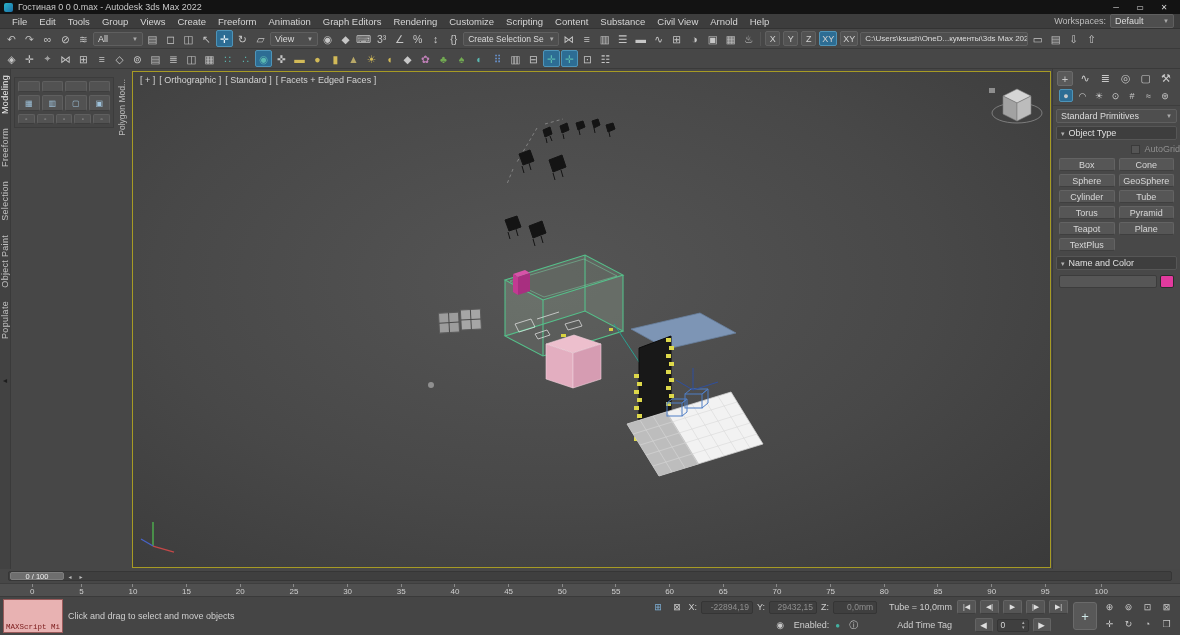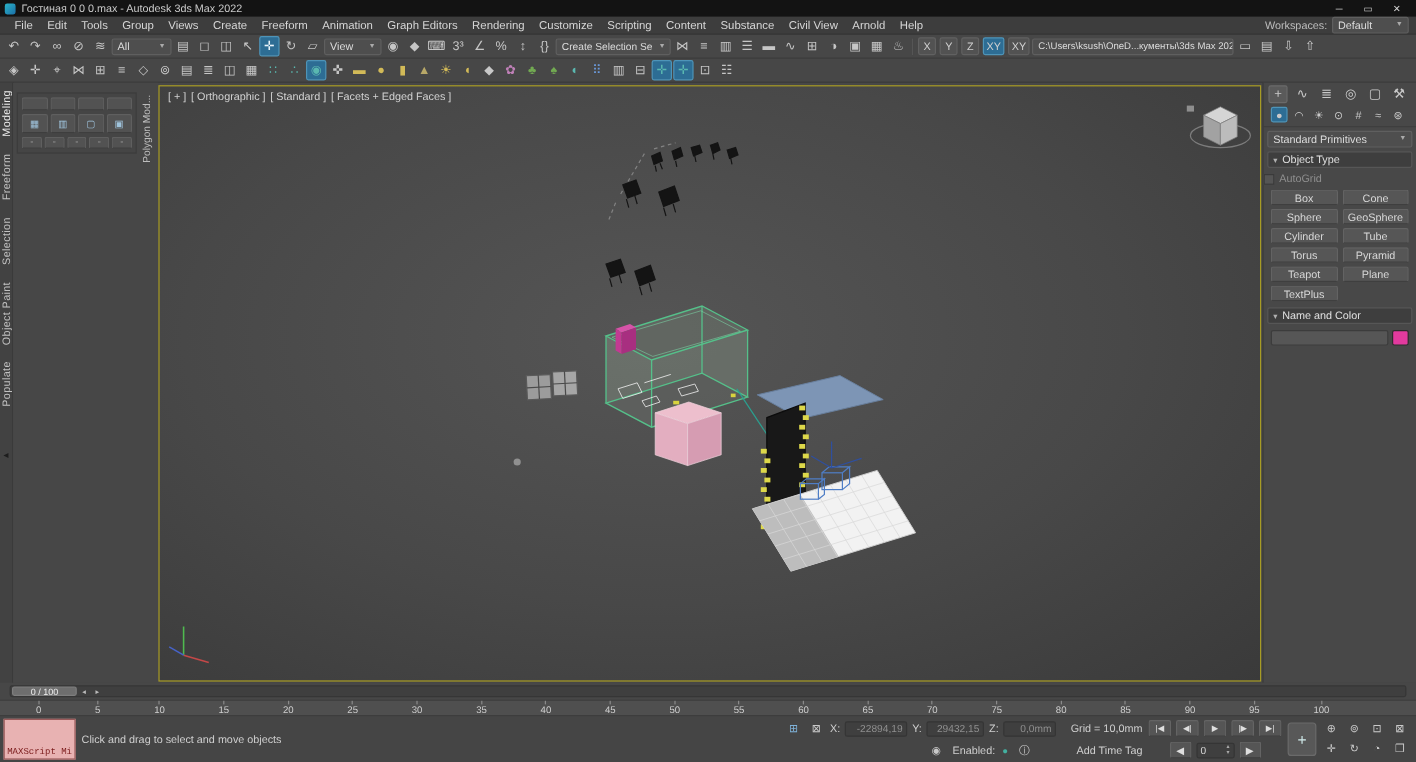--- a/index.html
+++ b/index.html
@@ -54,21 +54,21 @@
 #right-panel{position:absolute;left:1052px;top:69px;width:128px;height:500px;background:#484848;border-left:1px solid #3a3a3a;font-size:9px;color:#d2d2d2}
 #cp-tabs{display:flex;justify-content:space-between;padding:2px 6px 1px 4px}
 .cp-tab{width:16px;height:15px;display:flex;align-items:center;justify-content:center;font-size:11px;color:#c9c9c9;border-radius:2px;border:1px solid transparent}
 .cp-tab.active{background:#5a5a5a;border-color:#6a6a6a}
 #cp-cats{display:flex;justify-content:space-between;padding:2px 8px 3px 6px;border-bottom:1px solid #3e3e3e}
 .cp-cat{width:14px;height:13px;display:flex;align-items:center;justify-content:center;font-size:9px;color:#c9c9c9;border-radius:2px;border:1px solid transparent}
 .cp-cat.active{background:#2d6d94;border-color:#4e94b8}
 #prim-dd{margin:3px}
 .rollout{background:#3e3e3e;border:1px solid #565656;border-radius:2px;margin:3px 3px 2px;padding:1px 4px;font-size:9px;color:#e0e0e0;display:flex;align-items:flex-end;gap:4px}
 .rollout .tri{font-size:7px;color:#b0b0b0}
-#autogrid-row{display:flex;align-items:center;justify-content:flex-start;gap:4px;color:#8f8f8f;padding:2px 0}
+#autogrid-row{display:flex;align-items:center;justify-content:flex-end;gap:4px;color:#8f8f8f;padding:2px 0}
 #autogrid-row .cb{width:9px;height:9px;background:#555;border:1px solid #3a3a3a}
 #objgrid{display:grid;grid-template-columns:1fr 1fr;gap:3px 4px;padding:2px 6px}
 .objbtn{height:13px;background:#565656;border:1px solid #636363;border-bottom-color:#3f3f3f;border-radius:2px;display:flex;align-items:center;justify-content:center;font-size:9px;color:#d8d8d8;cursor:pointer}
 #name-row{display:flex;gap:3px;padding:3px 6px;align-items:center}
 #name-input{flex:1;height:13px;background:#565656;border:1px solid #3c3c3c;border-radius:2px}
 #color-swatch{width:14px;height:13px;border:1px solid #2c2c2c;border-radius:2px}
 
 
 #timeslider{position:absolute;left:0;top:569px;width:100%;height:14px;background:#474747;display:flex;align-items:center;padding:0 8px}
 #ts-track{flex:1;height:10px;background:#3f3f3f;border:1px solid #363636;border-radius:2px;display:flex;align-items:center;padding:0 1px;gap:1px}
@@ -596,21 +596,21 @@
             <span>-22894,19</span>
           </div>
         <span>Y:</span>
         <div class="field" style="width:48px">
             <span>29432,15</span>
           </div>
         <span>Z:</span>
         <div class="field" style="width:44px">
             <span>0,0mm</span>
           </div>
-        <span style="margin-left:8px">Grid = 10,0mm</span>
+        <span style="margin-left:8px">Tube = 10,0mm</span>
       </div>
       <div class="sb-row" style="justify-content:flex-end;gap:6px">
         <span class="sicon">◉</span>
         <span>Enabled:</span>
         <span style="color:#43b0a0;font-size:8px">●</span>
         <span class="sicon">ⓘ</span>
         <span style="margin-left:30px">Add Time Tag</span>
       </div>
     </div>
 

